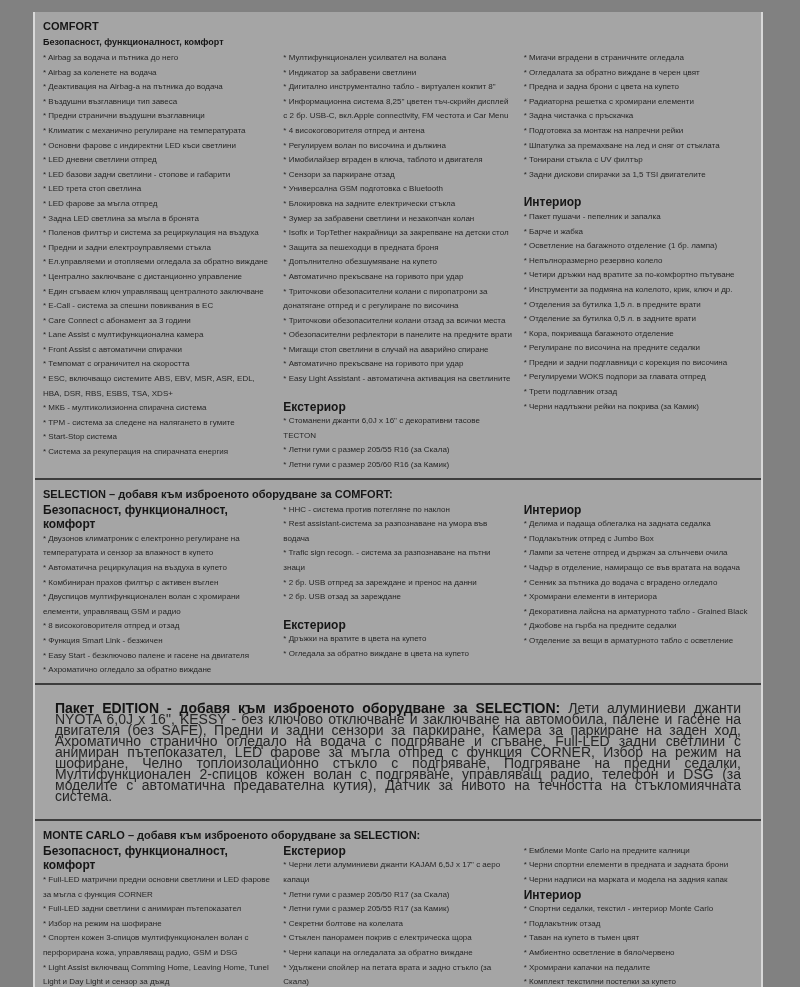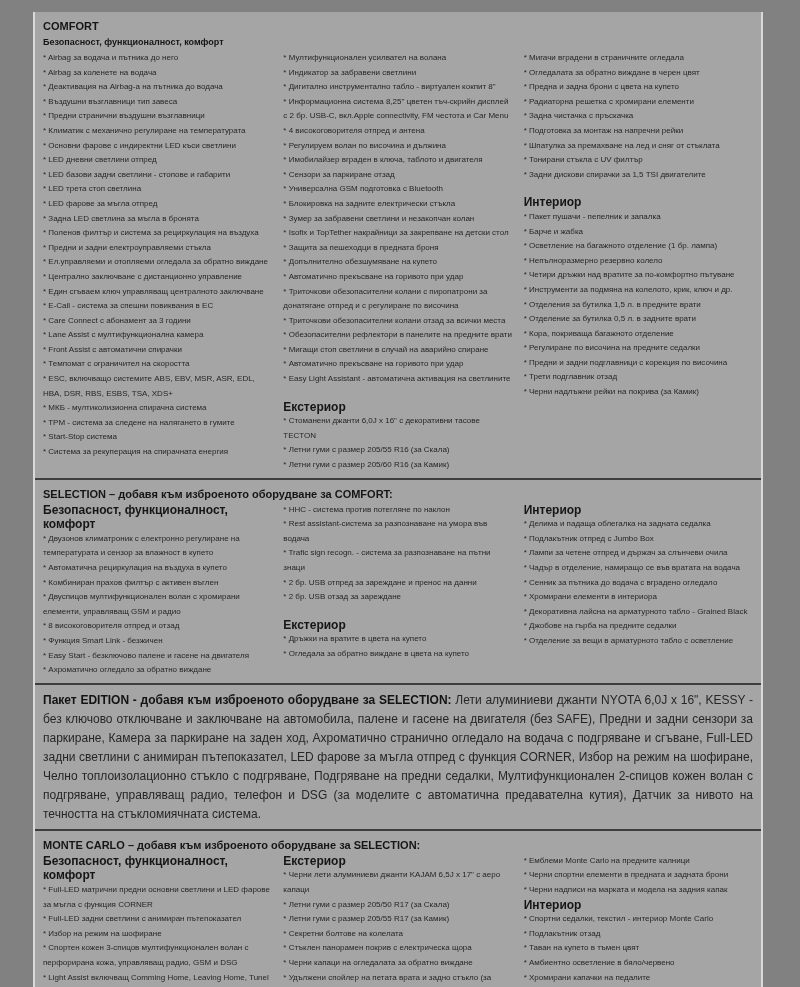--- a/index.html
+++ b/index.html
@@ -26,21 +26,21 @@
   }
   .cols{display:grid;grid-template-columns:1fr 1fr 1fr;column-gap:11px;align-items:start;}
   .item{
     font-size:8px;line-height:14.6px;color:#262626;
   }
   .colhead{
     font-size:12px;font-weight:bold;color:#161616;line-height:14.6px;
   }
   .colhead.gap{margin-top:13px;}
   .para{
-    margin:0;font-size:12px;line-height:19px;color:#262626;text-align:justify;
+    margin:12px;font-size:14px;line-height:11px;color:#262626;text-align:justify;
   }
   .para .lead{color:#131313;}
 </style>
 </head>
 <body>
 
 <div class="page">
   <div class="panel">
 
     <section class="list-section">
@@ -118,20 +118,21 @@
             <div class="item">* Барче и жабка</div>
             <div class="item">* Осветление на багажното отделение (1 бр. лампа)</div>
             <div class="item">* Непълноразмерно резервно колело</div>
             <div class="item">* Четири дръжки над вратите за по-комфортно пътуване</div>
             <div class="item">* Инструменти за подмяна на колелото, крик, ключ и др.</div>
             <div class="item">* Отделения за бутилка 1,5 л. в предните врати</div>
             <div class="item">* Отделение за бутилка 0,5 л. в  задните врати</div>
             <div class="item">* Кора, покриваща багажното отделение</div>
             <div class="item">* Регулиране по височина на предните седалки</div>
             <div class="item">* Предни и задни подглавници с корекция по височина</div>
+            <div class="item">* Регулируеми WOKS подпори за главата отпред</div>
             <div class="item">* Трети подглавник отзад</div>
             <div class="item">* Черни надлъжни рейки на покрива (за Камик)</div>
           </div>
       </div>
     </section>
 
     <section class="list-section">
       <div class="section-title">SELECTION – добавя към изброеното оборудване за COMFORT:</div>
       <div class="cols">
         <div class="col">

